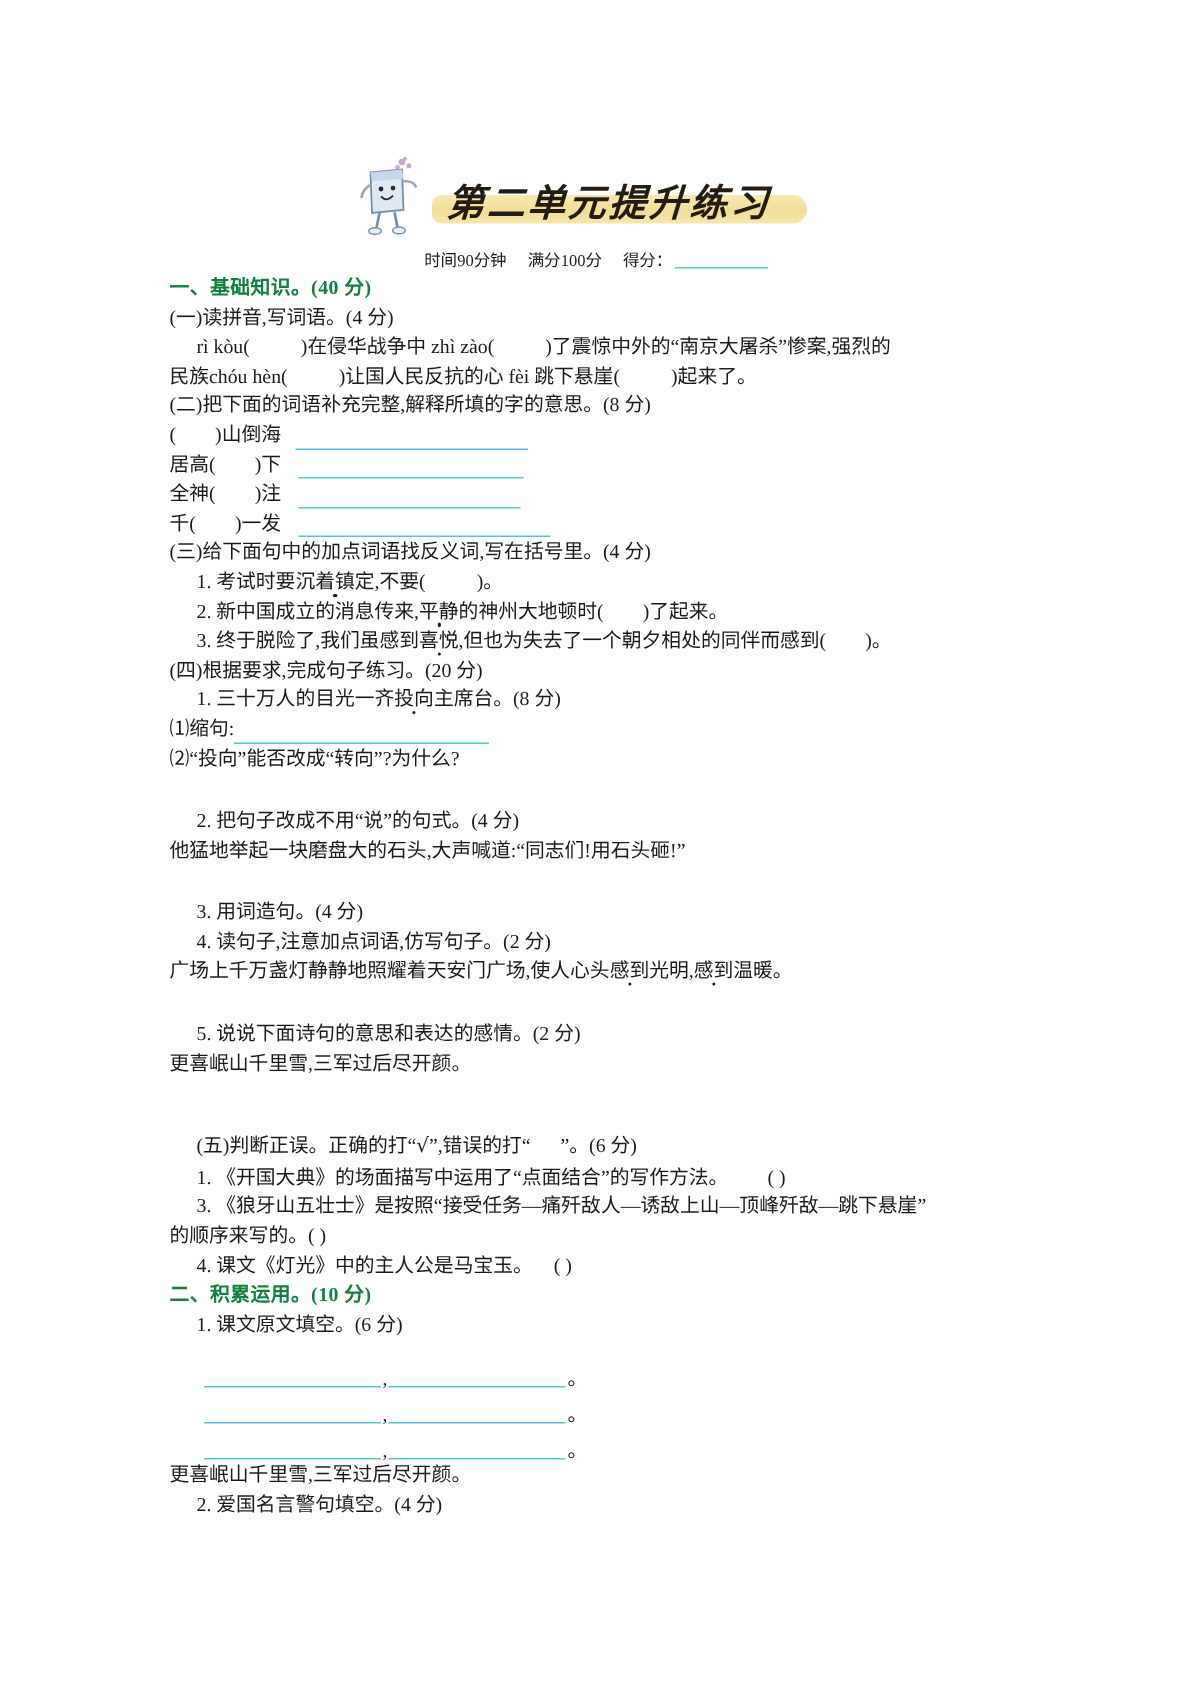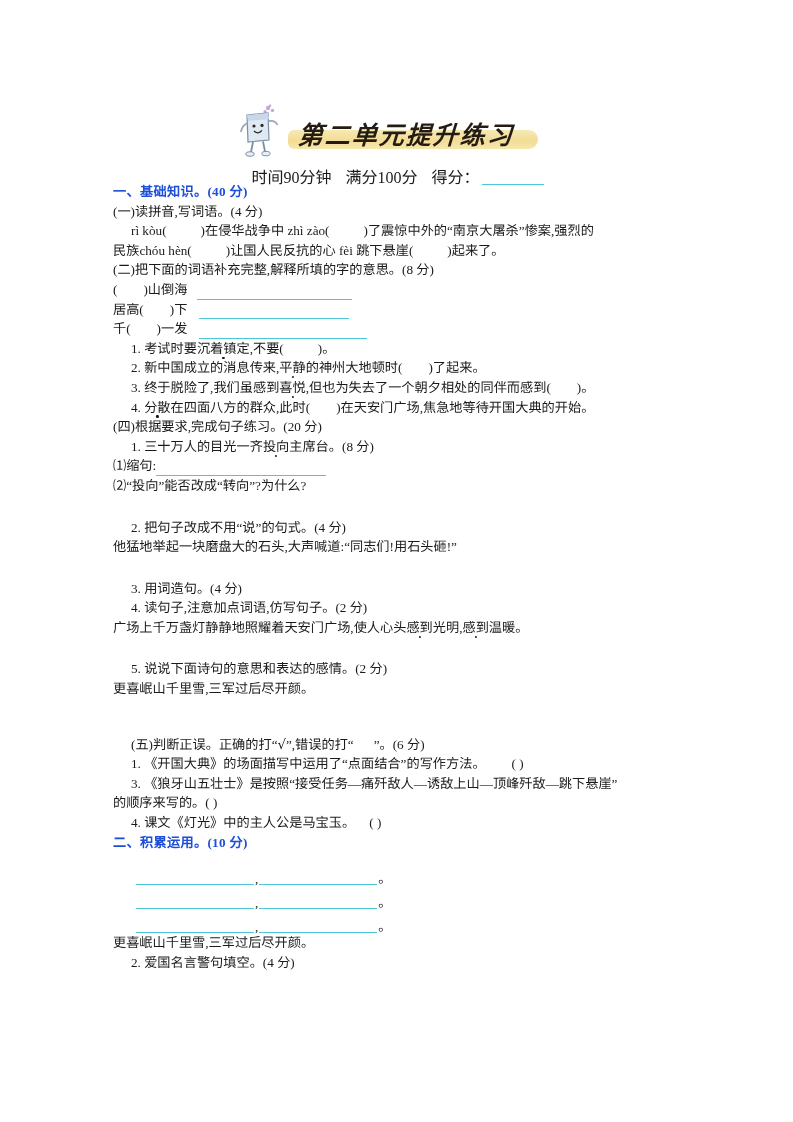--- a/index.html
+++ b/index.html
@@ -68,21 +68,21 @@
     transform: skewX(-3deg);
     white-space: nowrap;
   }
 
   .meta-line {
     position: absolute;
     left: 110px;
     top: 164px;
     width: 575px;
     text-align: center;
-    font-size: 16px;
+    font-size: 11px;
     white-space: nowrap;
   }
   .meta-line .sp { display: inline-block; width: 14px; }
   .score-blank {
     display: inline-block;
     width: 62px;
     border-bottom: 1.3px solid #4ec8d8;
     vertical-align: -2px;
     margin-left: 2px;
   }
@@ -91,21 +91,21 @@
   .content {
     position: absolute;
     left: 113px;
     top: 182px;
     width: 578px;
     font-size: 13.2px;
     line-height: 19.6px;
   }
   .ln { white-space: nowrap; }
   .sec-red {
-    color: #1d4ed8;
+    color: #15803d;
     font-weight: 700;
     letter-spacing: 0.3px;
   }
   .ind2 { padding-left: 18px; }
   .gap-m { height: 14px; }
   .gap-l { height: 22px; }
 
   
   .dotted {
     position: relative;
@@ -222,35 +222,37 @@
 
     <div class="rule-row">
       <span class="rule-label"><span>(</span><span class="paren-gap"></span><span>)山倒海</span></span>
       <span class="rule" style="width:155px; margin-left:10px;"></span>
     </div>
     <div class="rule-row">
       <span class="rule-label"><span>居高(</span><span class="paren-gap"></span><span>)下</span></span>
       <span class="rule" style="width:150px; margin-left:12px;"></span>
     </div>
     <div class="rule-row">
+      <span class="rule-label"><span>全神(</span><span class="paren-gap"></span><span>)注</span></span>
+      <span class="rule" style="width:148px; margin-left:12px;"></span>
+    </div>
+    <div class="rule-row">
       <span class="rule-label"><span>千(</span><span class="paren-gap"></span><span>)一发</span></span>
       <span class="rule" style="width:168px; margin-left:12px;"></span>
     </div>
 
+    <div class="ln">(三)给下面句中的加点词语找反义词,写在括号里。(4 分)</div>
     <div class="ln ind2">
       <span>1. 考试时要</span><span class="dotted">沉着镇定</span><span>,不要(</span><span class="paren-gap-lg"></span><span>)。</span>
     </div>
     <div class="ln ind2">
       <span>2. 新中国成立的消息传来,</span><span class="dotted">平静</span><span>的神州大地顿时(</span><span class="paren-gap"></span><span>)了起来。</span>
     </div>
     <div class="ln ind2">
       <span>3. 终于脱险了,我们虽感到</span><span class="dotted">喜悦</span><span>,但也为失去了一个朝夕相处的同伴而感到(</span><span class="paren-gap"></span><span>)。</span>
-    </div>
-    <div class="ln ind2">
-      <span>4. </span><span class="dotted">分散</span><span>在四面八方的群众,此时(</span><span class="paren-gap"></span><span>)在天安门广场,焦急地等待开国大典的开始。</span>
     </div>
 
     <div class="ln">(四)根据要求,完成句子练习。(20 分)</div>
     <div class="ln ind2">
       <span>1. 三十万人的目光一齐</span><span class="dotted">投向</span><span>主席台。(8 分)</span>
     </div>
     <div class="rule-row">
       <span class="rule-label">⑴缩句:</span>
       <span class="rule" style="width:170px;"></span>
     </div>
@@ -280,20 +282,21 @@
     <div class="ln ind2">
       <span>1. 《开国大典》的场面描写中运用了“点面结合”的写作方法。</span><span style="display:inline-block;width:26px;"></span><span>(      )</span>
     </div>
     <div class="ln ind2">3. 《狼牙山五壮士》是按照“接受任务—痛歼敌人—诱敌上山—顶峰歼敌—跳下悬崖”</div>
     <div class="ln">的顺序来写的。(      )</div>
     <div class="ln ind2">
       <span>4. 课文《灯光》中的主人公是马宝玉。</span><span style="display:inline-block;width:14px;"></span><span>(      )</span>
     </div>
 
     <div class="ln sec-red">二、积累运用。(10 分)</div>
+    <div class="ln ind2">1. 课文原文填空。(6 分)</div>
 
     <div class="poem-blanks">
       <div class="poem-row">
         <span class="poem-rule" style="width:118px;"></span>
           <span class="punc">,</span>
           <span class="poem-rule" style="width:118px;"></span>
           <span class="punc">。</span>
       </div>
       <div class="poem-row">
         <span class="poem-rule" style="width:118px;"></span>

